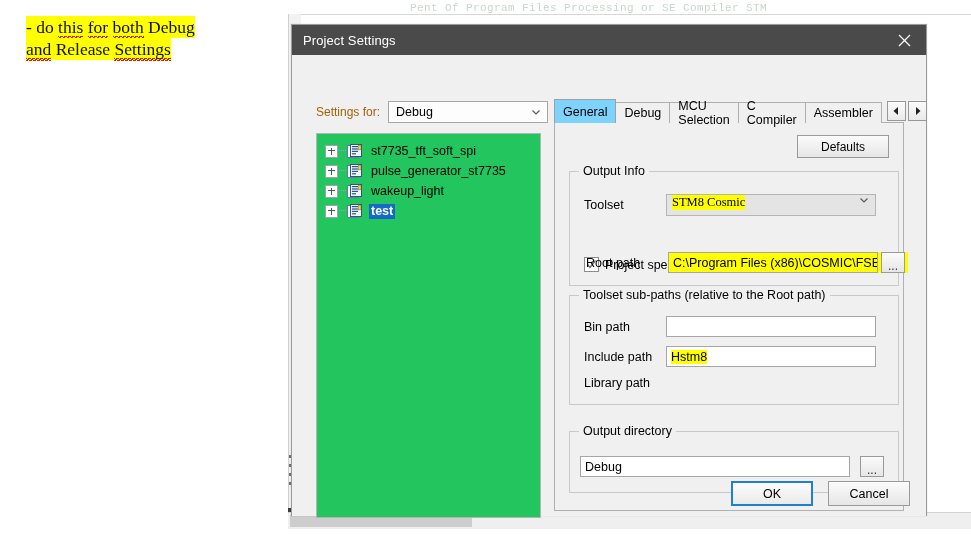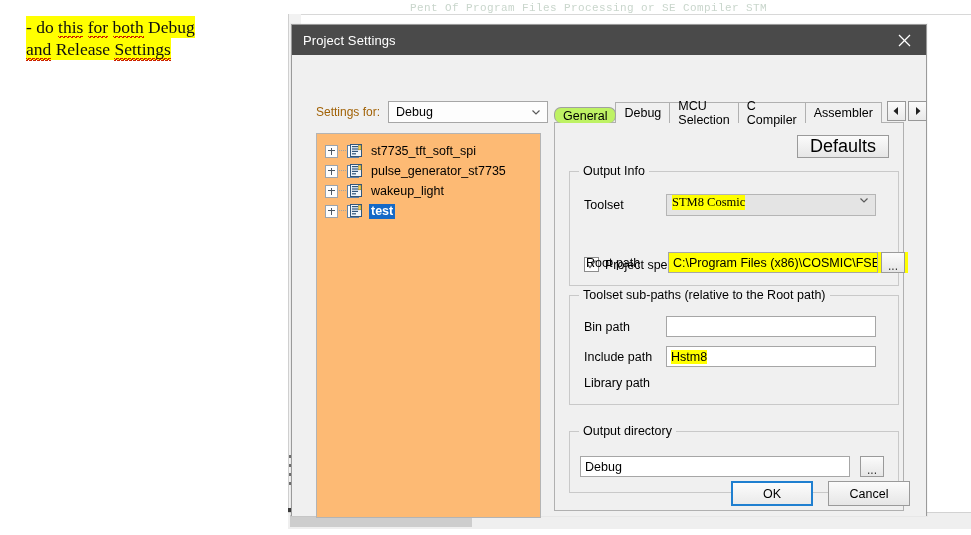--- a/index.html
+++ b/index.html
@@ -175,21 +175,21 @@
   .chev {
     width: 10px; height: 10px;
     display: inline-block;
   }
 
   
   #project-tree {
     position: absolute;
     left: 24px; top: 78px;
     width: 225px; height: 385px;
-    background: #fdba74;
+    background: #22c55e;
     border: 1px solid #b4b4b4;
     overflow: hidden;
     box-sizing: border-box;
     padding: 7px 0 0 0;
   }
   .tree-row {
     display: flex;
     align-items: center;
     height: 20px;
     padding-left: 8px;
@@ -263,26 +263,25 @@
     background: #f0f0f0;
     border: 1px solid #b0b0b0;
     border-bottom: none;
     display: flex;
     align-items: center;
     margin-right: -1px;
     cursor: default;
     box-sizing: border-box;
   }
   .tab.active {
-    background: #bef264;
-    height: 16px;
+    background: #7dd3fc;
+    height: 24px;
     border-color: #a0a0a0;
     position: relative;
     z-index: 4;
-    border-radius: 7px;
   }
   #tab-spin {
     display: flex;
     margin-left: 6px;
     align-self: center;
     margin-bottom: 1px;
   }
   .spin-btn {
     width: 17px; height: 18px;
     border: 1px solid #989898;
@@ -303,21 +302,21 @@
     box-sizing: border-box;
   }
 
   
   #defaults-btn {
     position: absolute;
     right: 14px; top: 12px;
     width: 92px; height: 23px;
     background: linear-gradient(#fbfbfb, #e6e6e6);
     border: 1px solid #9a9a9a;
-    font-size: 18px;
+    font-size: 12px;
     color: #000;
     display: flex;
     align-items: center;
     justify-content: center;
     cursor: default;
     box-sizing: border-box;
   }
 
   
   .groupbox {

